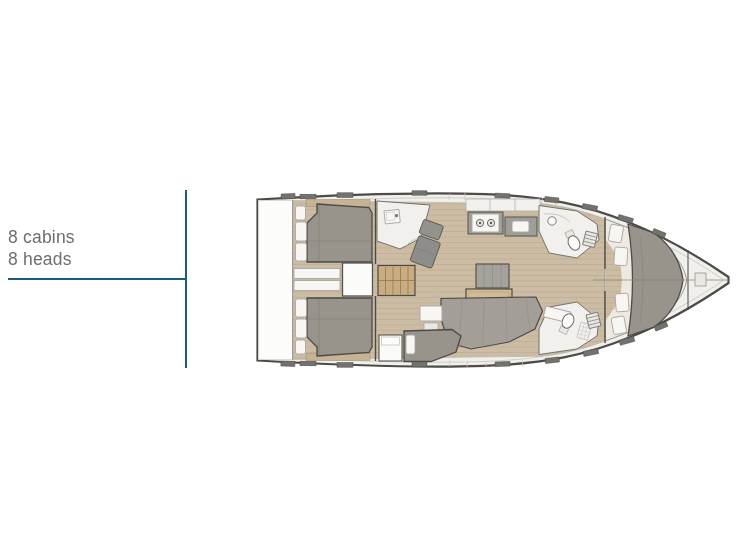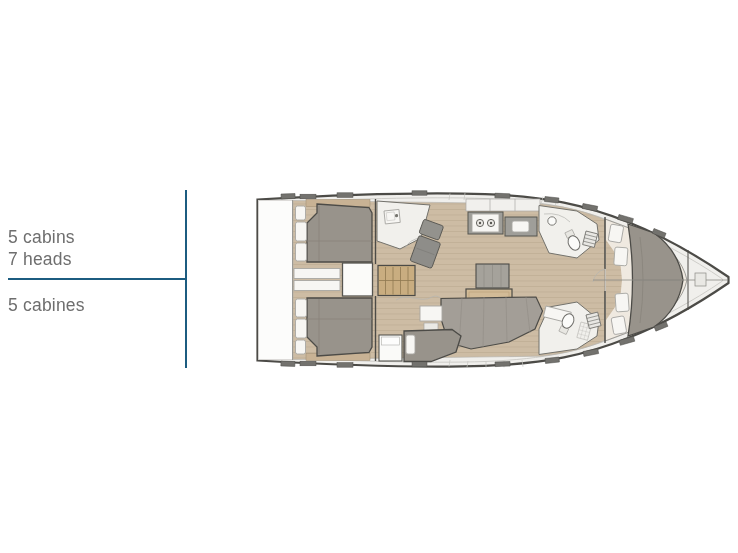--- a/index.html
+++ b/index.html
@@ -33,25 +33,24 @@
   .thinline{stroke:#b5b4b0;stroke-width:.7;fill:none;}
   .woodtrim{fill:#c8b294;stroke:#9b8a6f;stroke-width:.5;}
 </style>
 </head>
 <body>
 
 <div class="stage">
 
   <div class="legend">
     <div class="block-en">
-      <p>5 cabins</p>
-      <p>7 heads</p>
+      <p>8 cabins</p>
+      <p>8 heads</p>
     </div>
     <div class="block-fr">
-      <p>5 cabines</p>
     </div>
   </div>
   <div class="divider-h"></div>
   <div class="divider-v"></div>
 
   <svg class="plan" viewBox="248 180 492 200">
     <defs>
       <pattern id="planks" width="9" height="5.5" patternUnits="userSpaceOnUse">
         <rect width="9" height="5.5" fill="#cdbca4"></rect>
         <path d="M0,.5 H9" stroke="#bcab91" stroke-width=".7"></path>

